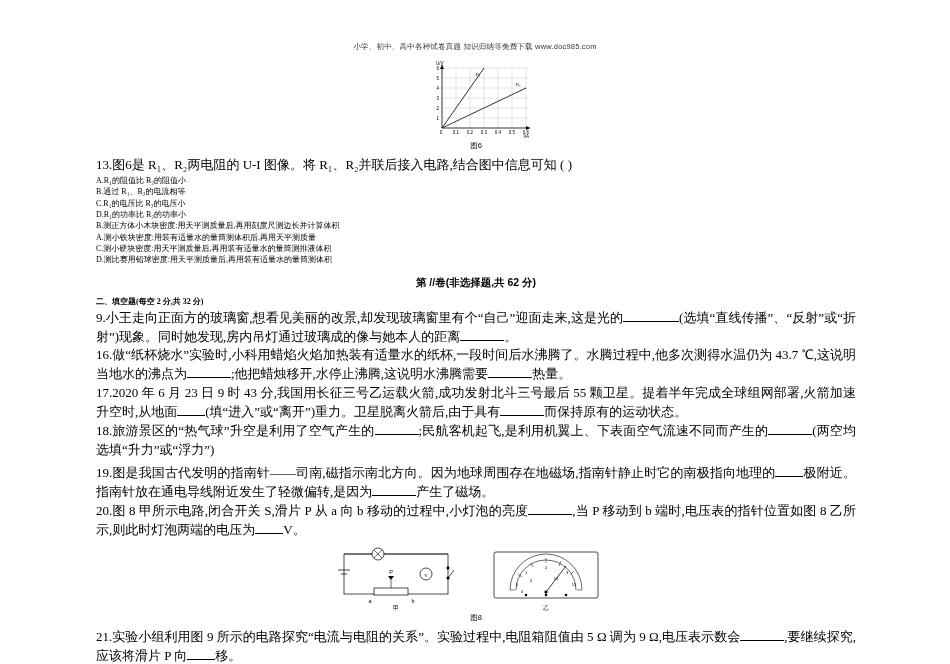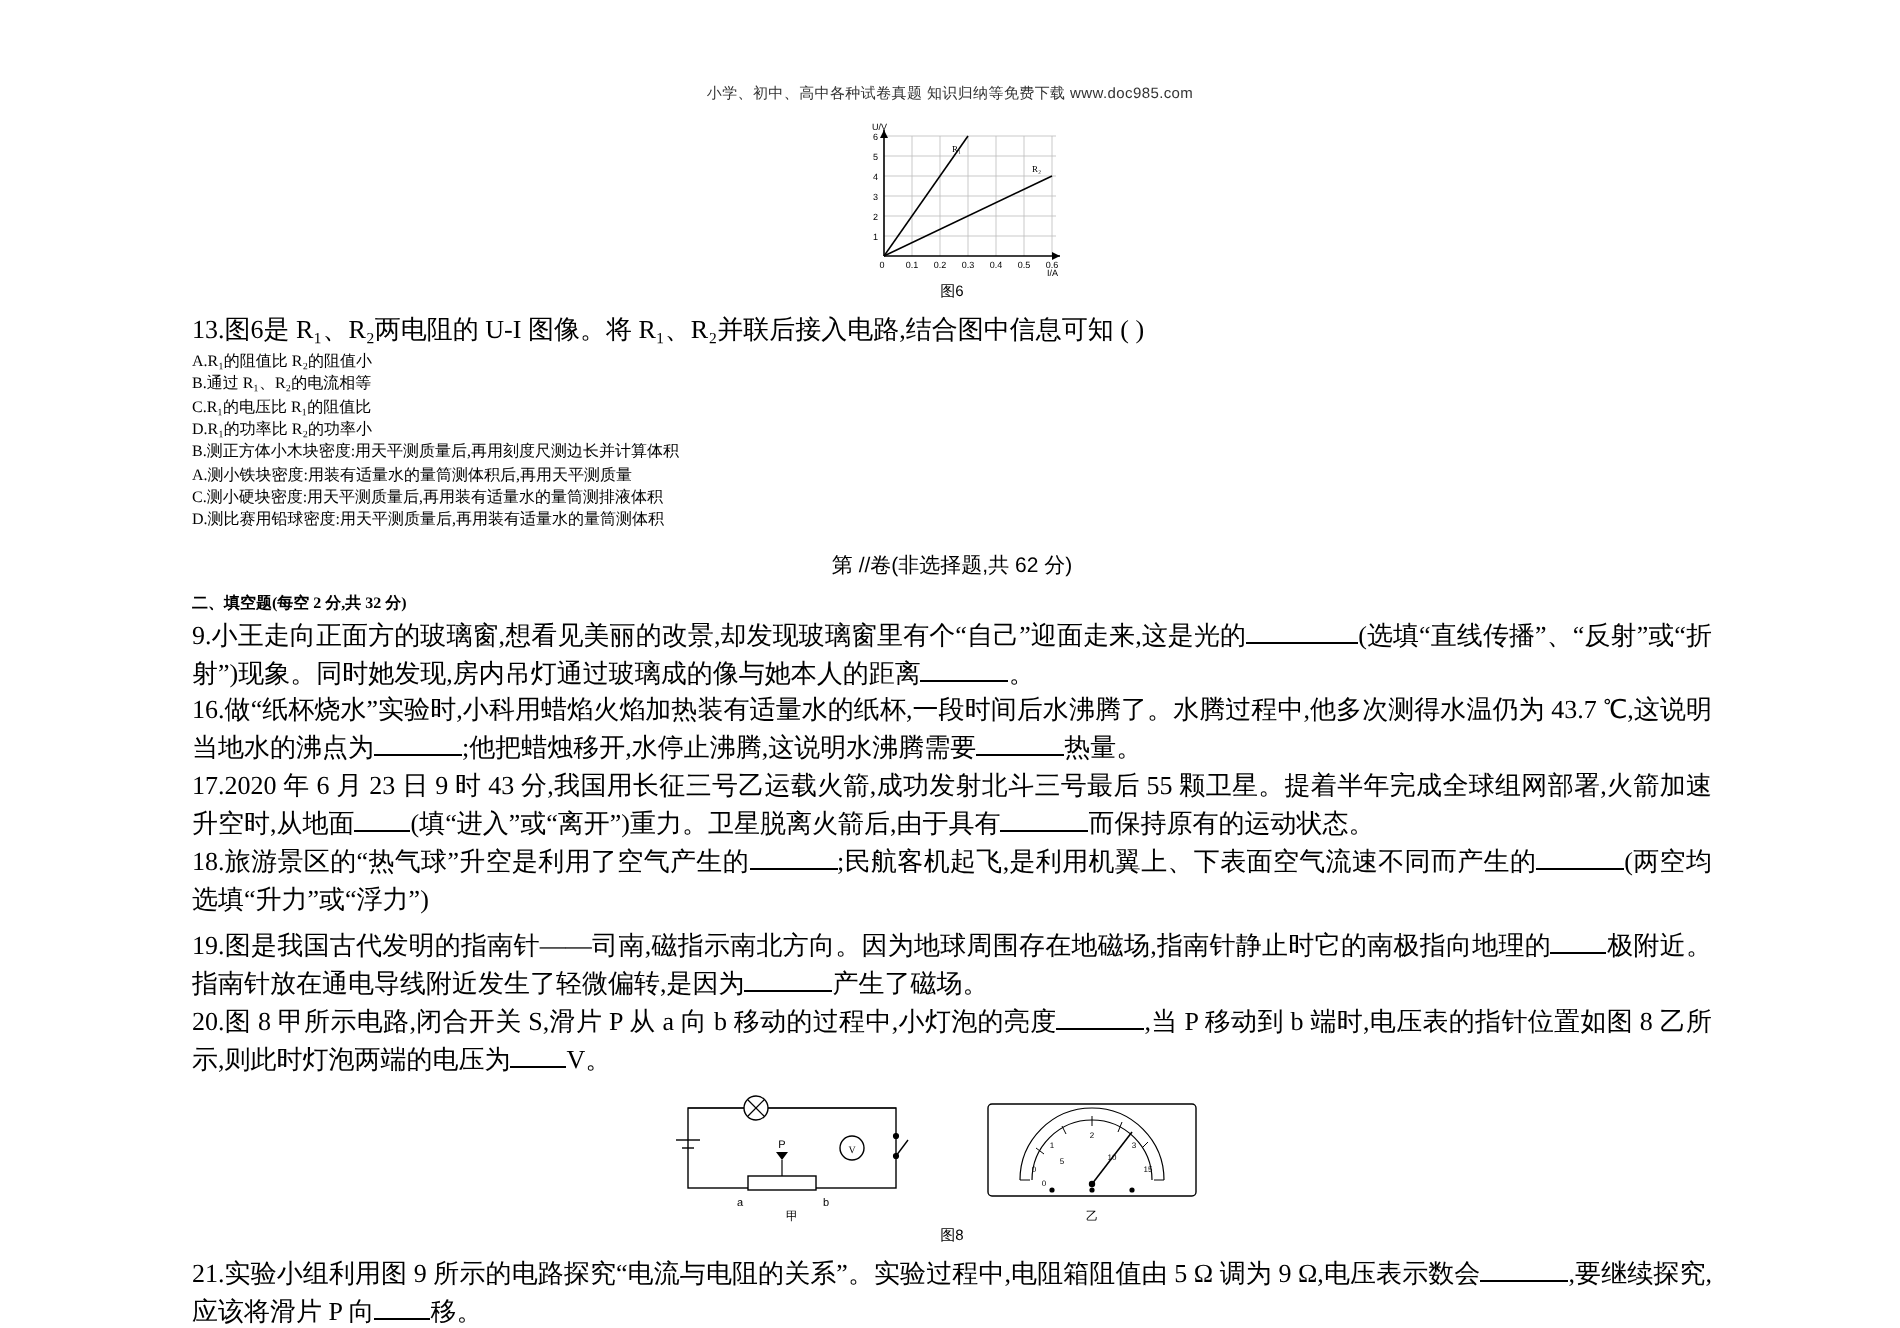--- a/index.html
+++ b/index.html
@@ -54,21 +54,21 @@
     text-align: justify;
   }
   .q-opt {
     font-size: 8px;
     line-height: 1.42;
     margin: 0;
   }
   .section-title {
     text-align: center;
     font-size: 10.5px;
-    font-weight: normal;
+    font-weight: bold;
     margin: 10px 0 6px 0;
     font-family: "Liberation Sans", sans-serif;
   }
   .sub-title {
     font-size: 8px;
     font-weight: bold;
     margin: 0 0 2px 0;
   }
   .blank {
     display: inline-block;
@@ -189,21 +189,21 @@
         </svg>
       </div>
       <div class="fig-cap">图6</div>
     </div>
 
     <div class="gap"></div>
 
     <p class="q">13.图6是 R₁、R₂两电阻的 U-I 图像。将 R₁、R₂并联后接入电路,结合图中信息可知    (    )</p>
     <p class="q-opt">A.R₁的阻值比 R₂的阻值小</p>
     <p class="q-opt">B.通过 R₁、R₂的电流相等</p>
-    <p class="q-opt">C.R₁的电压比 R₁的阻值比</p>
+    <p class="q-opt">C.R₁的电压比 R₂的电压小</p>
     <p class="q-opt">D.R₁的功率比 R₂的功率小</p>
 
     <p class="q-opt">B.测正方体小木块密度:用天平测质量后,再用刻度尺测边长并计算体积</p>
     <p class="q-opt">A.测小铁块密度:用装有适量水的量筒测体积后,再用天平测质量</p>
     <p class="q-opt">C.测小硬块密度:用天平测质量后,再用装有适量水的量筒测排液体积</p>
     <p class="q-opt">D.测比赛用铅球密度:用天平测质量后,再用装有适量水的量筒测体积</p>
 
     <div class="section-title">第 //卷(非选择题,共 62 分)</div>
     <div class="sub-title">二、填空题(每空 2 分,共 32 分)</div>
 

